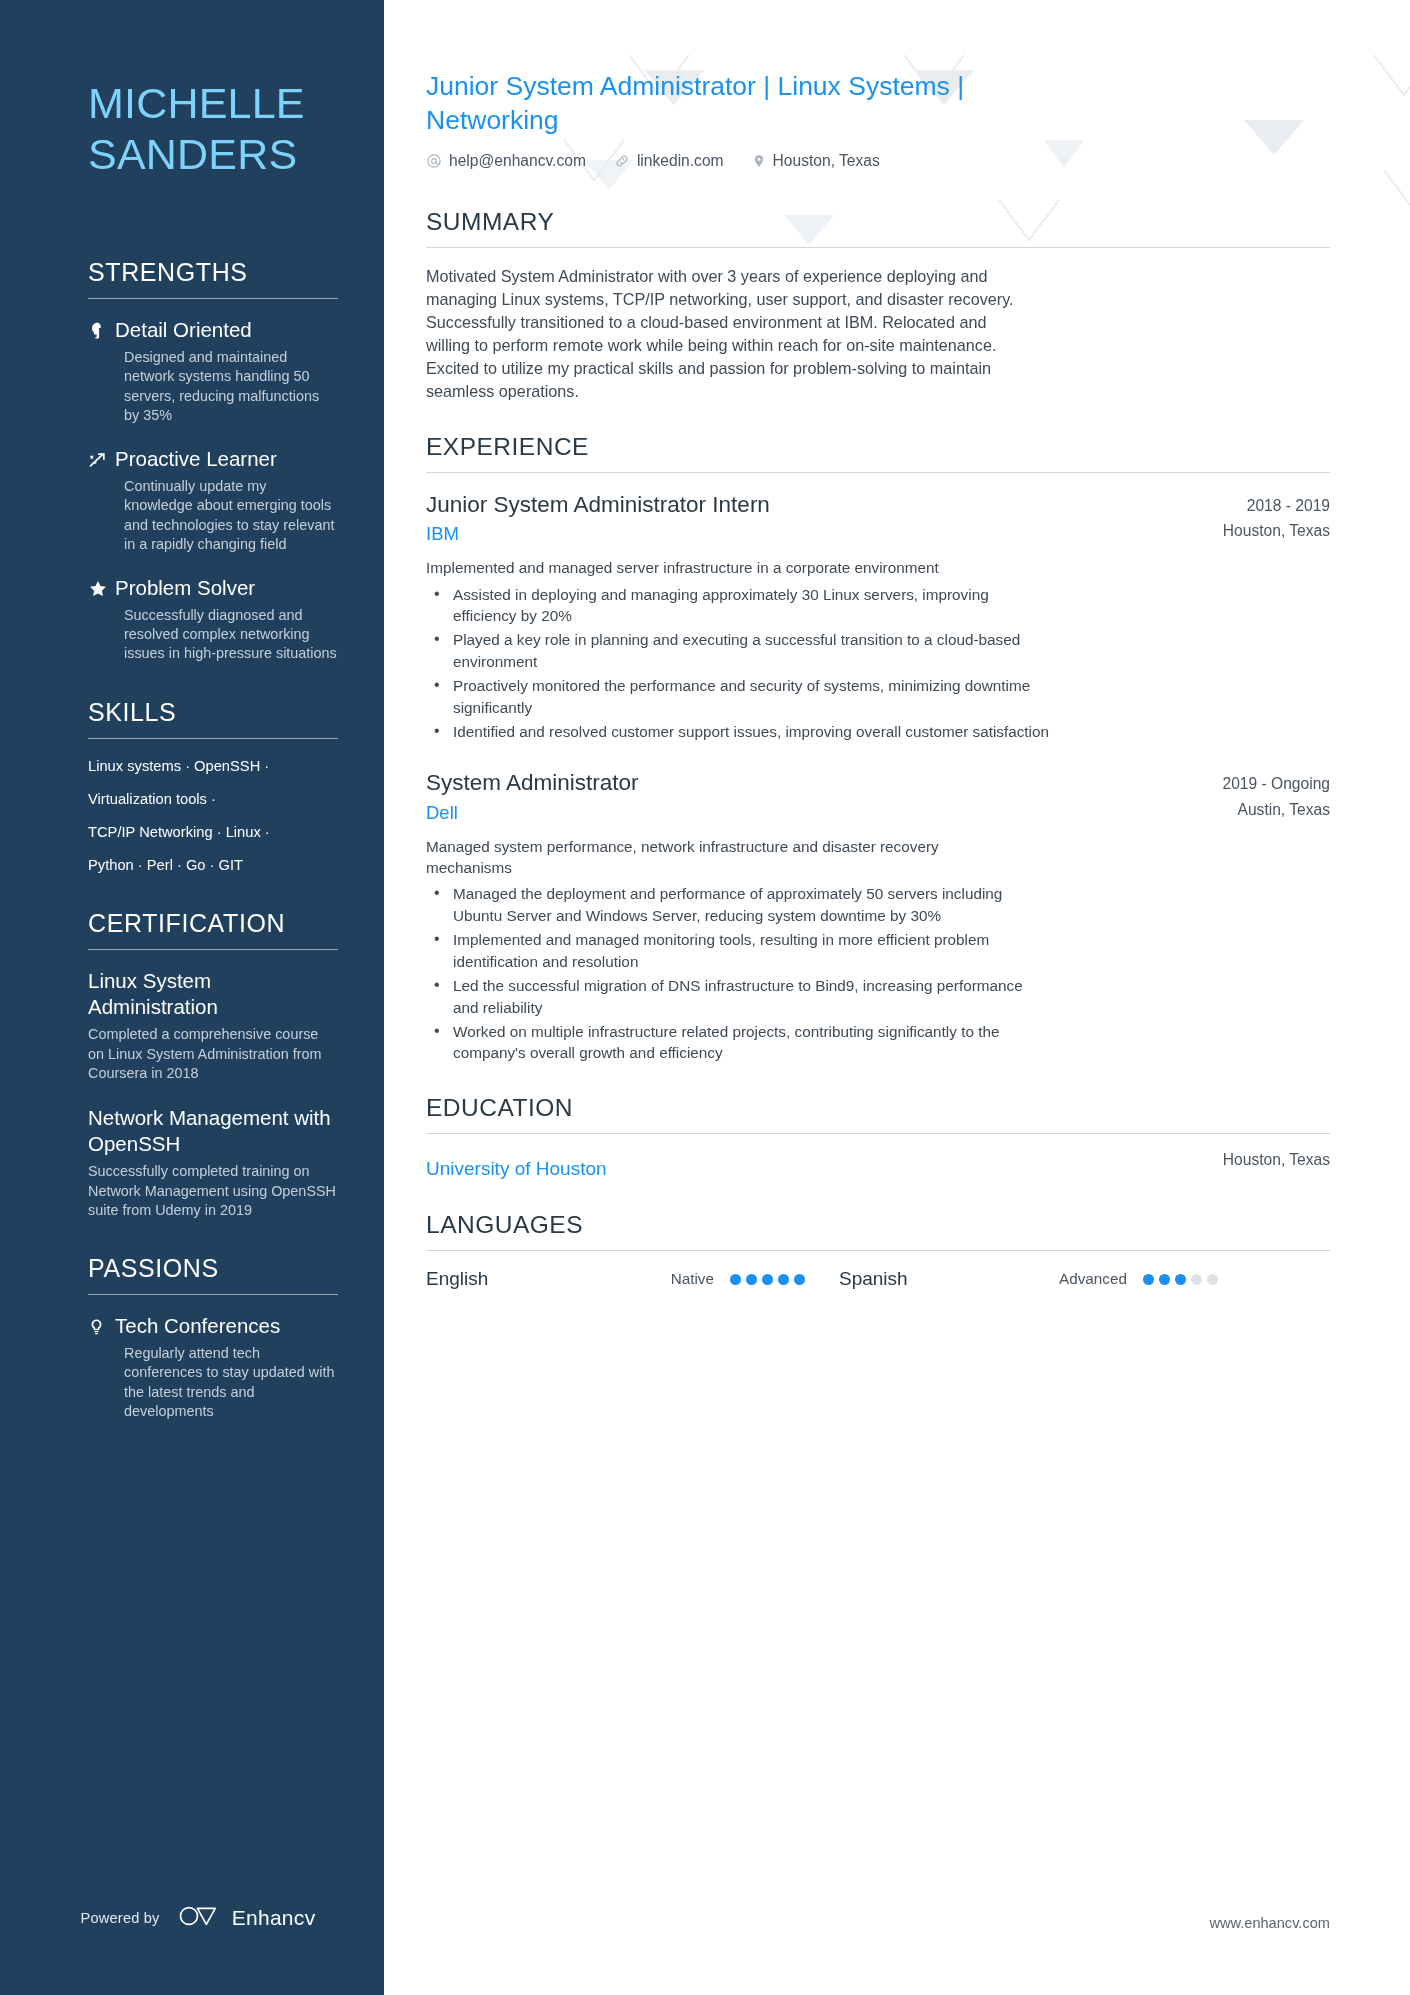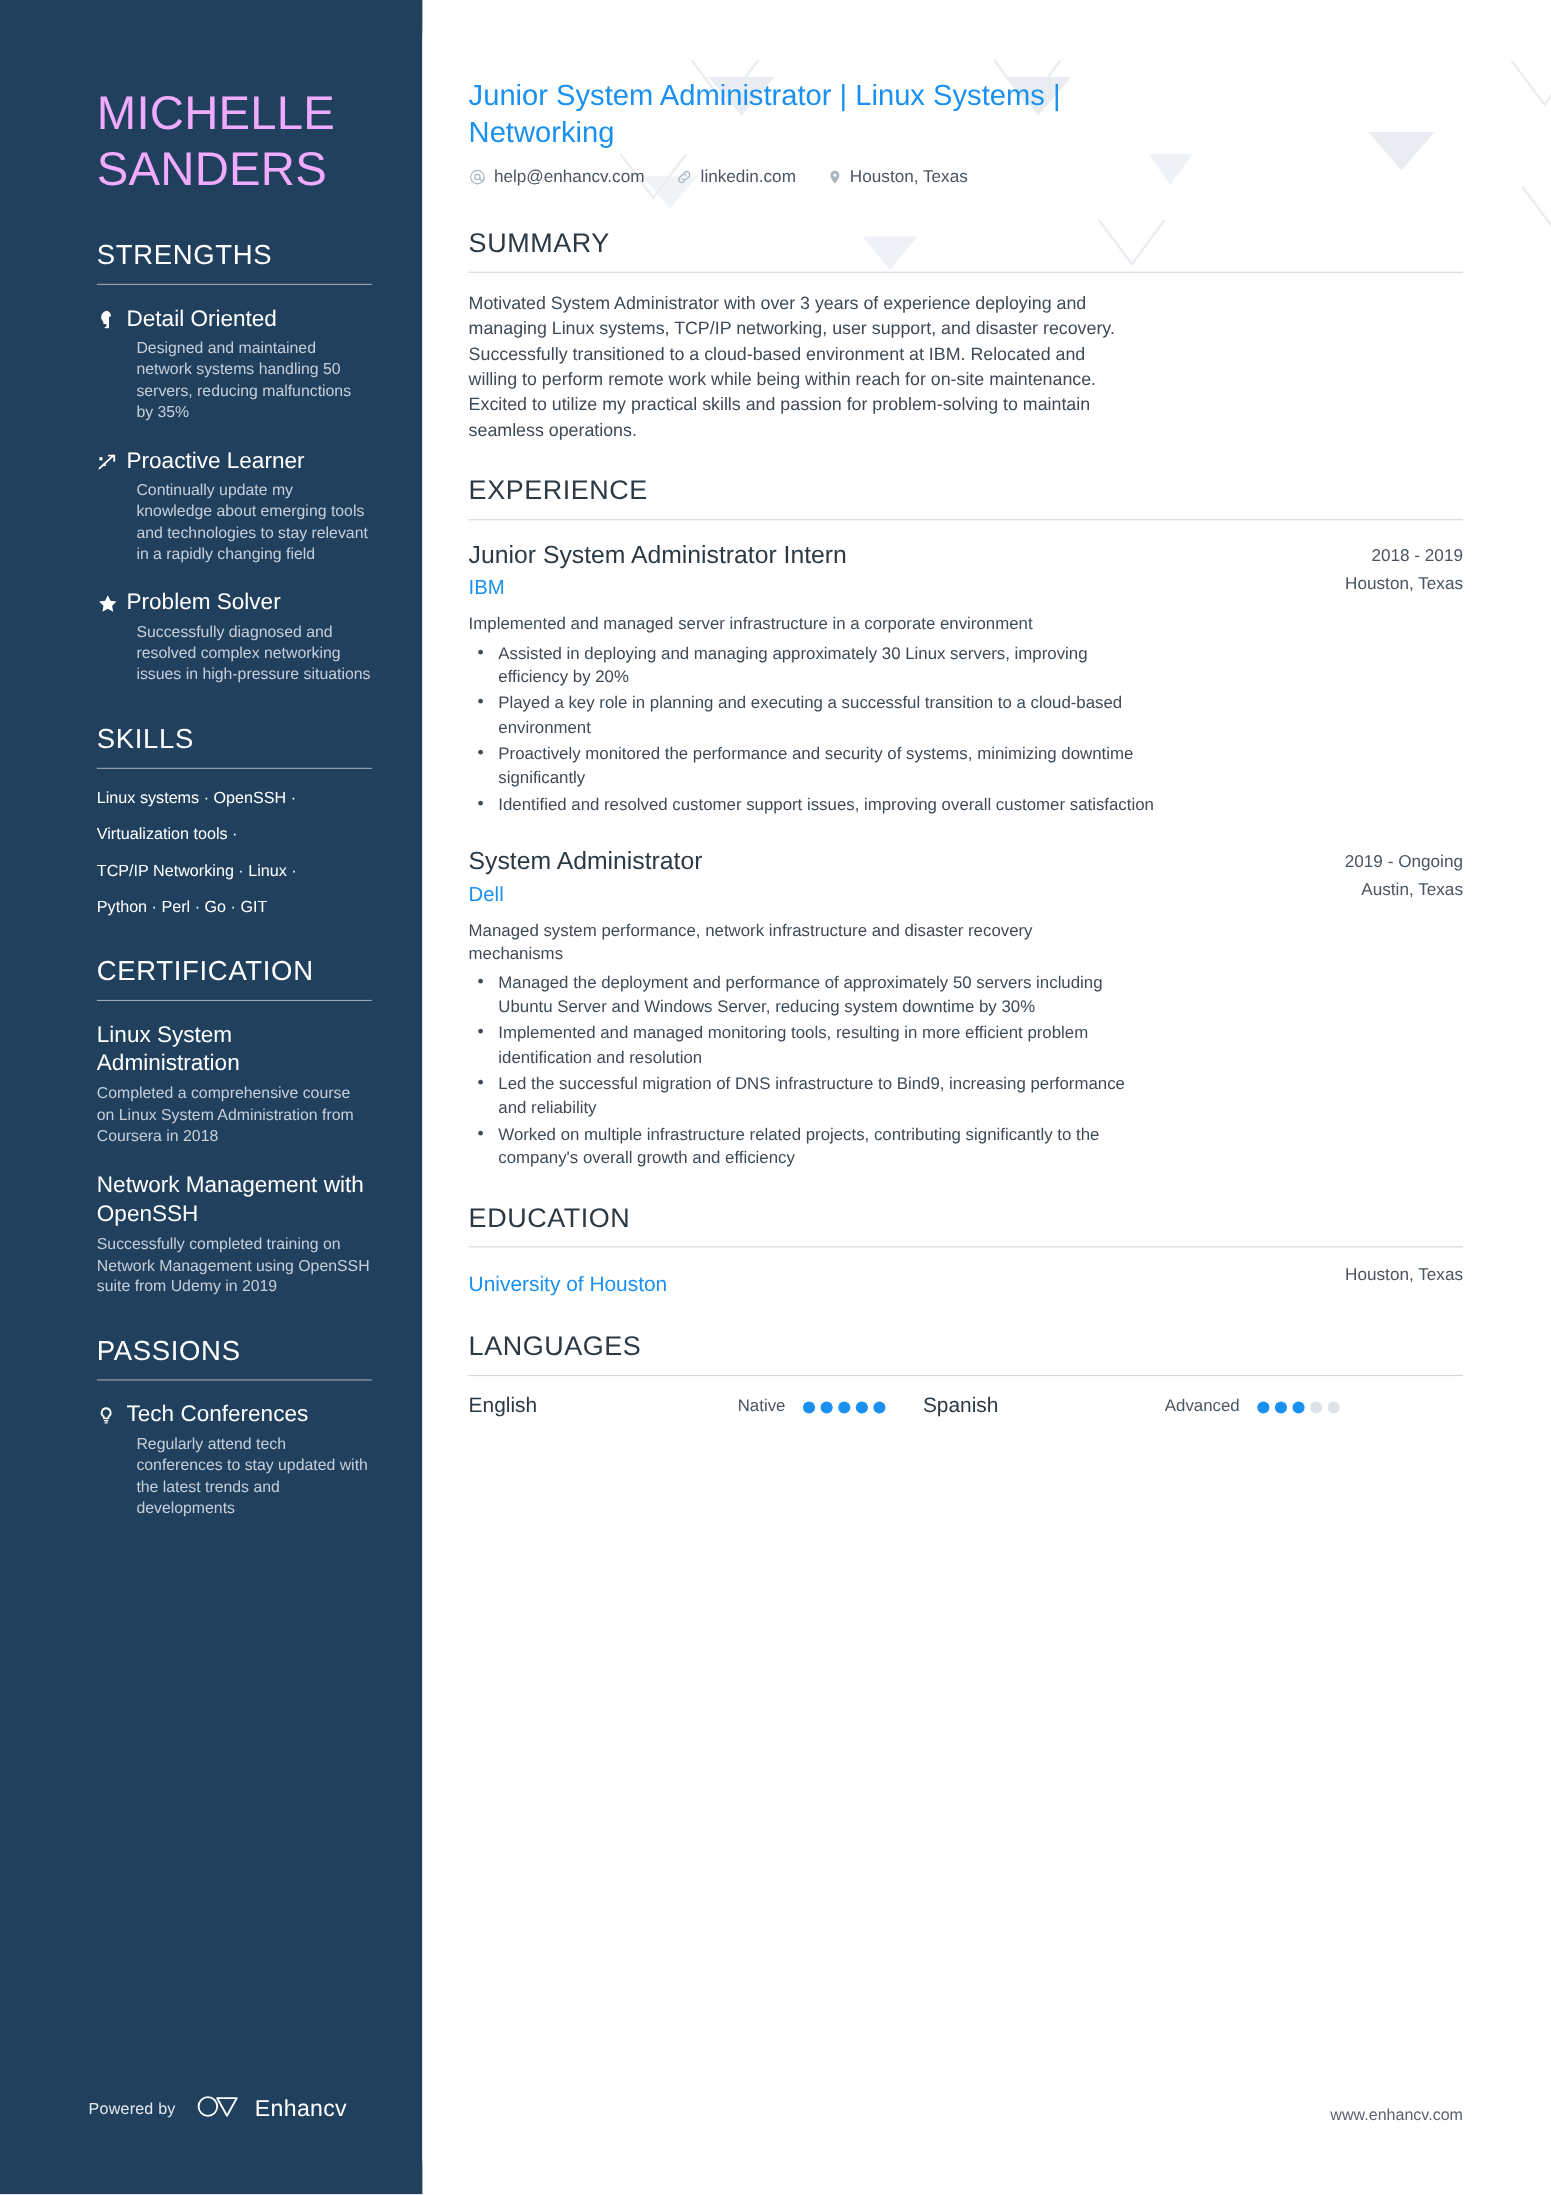--- a/index.html
+++ b/index.html
@@ -27,23 +27,23 @@
     position: relative;
     padding: 0 46px 0 88px;
   }
   .sidebar-inner { padding-top: 78px; }
 
   .cand-name {
     font-size: 43px;
     line-height: 1.18;
     font-weight: 400;
     letter-spacing: 0.2px;
-    color: #f0abfc;
+    color: #7dd3fc;
     white-space: pre-line;
-    margin-bottom: 39px;
+    margin-bottom: 79px;
   }
 
   .side-section { margin-bottom: 8px; }
   .side-title {
     font-size: 25px;
     font-weight: 400;
     letter-spacing: 0.6px;
     color: #ffffff;
     margin-top: 34px;
   }
@@ -140,21 +140,20 @@
     color: #ffffff;
     letter-spacing: 0.3px;
   }
 
   
   .main {
     flex: 1 1 auto;
     position: relative;
     padding: 70px 80px 0 42px;
     background: #ffffff;
-    border-radius: 32px;
   }
   .watermark {
     position: absolute;
     inset: 0;
     pointer-events: none;
     z-index: 0;
   }
   .main-inner { position: relative; z-index: 1; }
 
   .headline {

